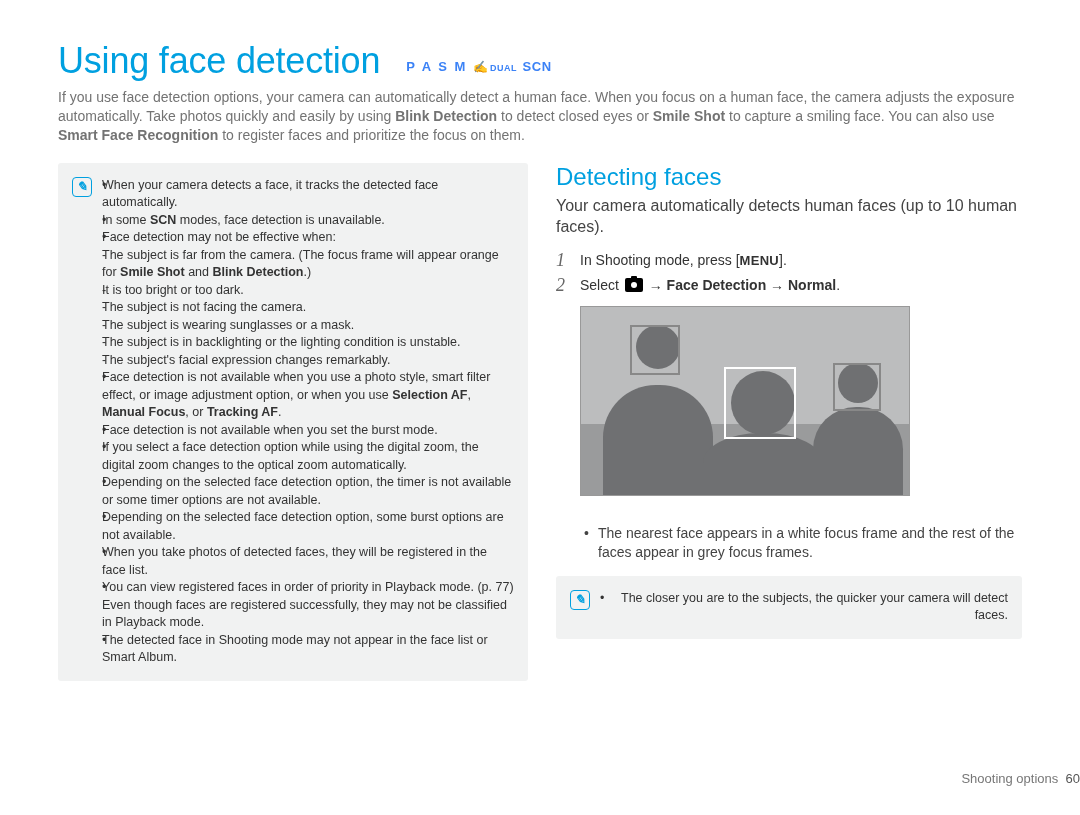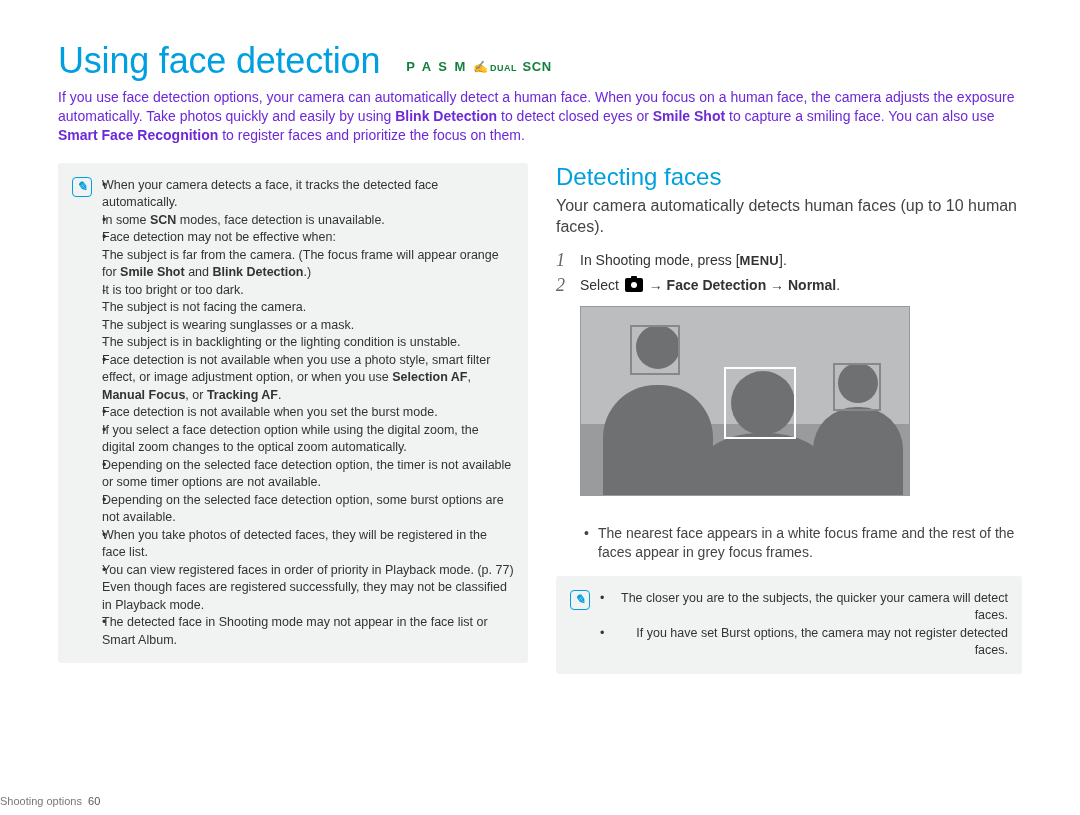--- a/index.html
+++ b/index.html
@@ -23,29 +23,29 @@
     color: #00a0e0;
     font-size: 36px;
     font-weight: 300;
     letter-spacing: -0.2px;
   }
   .modes {
     font-family: Arial, sans-serif;
     letter-spacing: 2px;
     font-size: 13px;
     font-weight: 700;
-    color: #15803d;
+    color: #3b82f6;
     position: relative; top:-2px;
   }
   .modes .scn { letter-spacing: 0.5px; }
   .modes .dual { font-size: 9px; letter-spacing: 0.5px; font-weight:600;}
   .intro {
     font-size: 14px;
     line-height: 1.35;
-    color: #6d28d9;
+    color: #737373;
     margin-bottom: 18px;
   }
   .intro b { font-weight: 700; }
   .columns {
     display: flex;
     gap: 28px;
   }
   .left-col { width: 470px; }
   .right-col { width: 466px; }
   .tip-box {
@@ -123,24 +123,24 @@
   .person { position:absolute; bottom:0;}
   .person .body { position:absolute; bottom:0; border-radius: 48% 48% 0 0; background:#6f7072;}
   .person .head { position:absolute; border-radius:50%; background:#6f7072;}
   .frame { position:absolute; border:2px solid #888; }
   .frame.white { border-color:#fff; }
   .result-list { font-size: 14px; color:#444; line-height:1.35; padding-left:28px;}
   .result-list .bullet { padding-left:14px; margin-bottom:6px;}
   .tip-box.small ul { font-size: 12.5px; text-align: right; }
   .footer {
     position: absolute;
-    bottom: 8px;
+    bottom: 29px;
     left: 0; right:0;
-    text-align: left;
-    font-size: 11px;
+    text-align: right;
+    font-size: 13px;
     color: #777;
   }
   .page-num { color:#555;}
 </style>
 </head>
 <body>
 
 <div class="title-line">
   <span class="title">Using face detection</span>
   <span class="modes">
@@ -168,20 +168,21 @@
         <li class="bullet">
           <span>Face detection may not be effective when:</span>
           <ul class="sublist">
             <li class="dash">
               <span>The subject is far from the camera. (The focus frame will appear orange for </span><b>Smile Shot</b><span> and </span><b>Blink Detection</b><span>.)</span>
             </li>
             <li class="dash">It is too bright or too dark.</li>
             <li class="dash">The subject is not facing the camera.</li>
             <li class="dash">The subject is wearing sunglasses or a mask.</li>
             <li class="dash">The subject is in backlighting or the lighting condition is unstable.</li>
+            <li class="dash">The subject's facial expression changes remarkably.</li>
           </ul>
         </li>
         <li class="bullet">
           <span>Face detection is not available when you use a photo style, smart filter effect, or image adjustment option, or when you use </span><b>Selection AF</b><span>, </span><b>Manual Focus</b><span>, or </span><b>Tracking AF</b><span>.</span>
         </li>
         <li class="bullet">Face detection is not available when you set the burst mode.</li>
         <li class="bullet">If you select a face detection option while using the digital zoom, the digital zoom changes to the optical zoom automatically.</li>
         <li class="bullet">Depending on the selected face detection option, the timer is not available or some timer options are not available.</li>
         <li class="bullet">Depending on the selected face detection option, some burst options are not available.</li>
         <li class="bullet">When you take photos of detected faces, they will be registered in the face list.</li>
@@ -234,21 +235,20 @@
     <ul class="result-list" style="list-style:none; margin:0 0 14px 0;">
       <li class="bullet">The nearest face appears in a white focus frame and the rest of the faces appear in grey focus frames.</li>
     </ul>
 
     <div class="tip-box small">
       <div class="tip-icon">
           <span>✎</span>
         </div>
       <ul>
         <li class="bullet">The closer you are to the subjects, the quicker your camera will detect faces.</li>
-        <li class="bullet">If you have set Burst options, the camera may not register detected faces.</li>
       </ul>
     </div>
   </div>
 </div>
 
 <div class="footer">
   <span>Shooting options</span>&nbsp;&nbsp;<span class="page-num">60</span>
 </div>
 
 </body></html>

